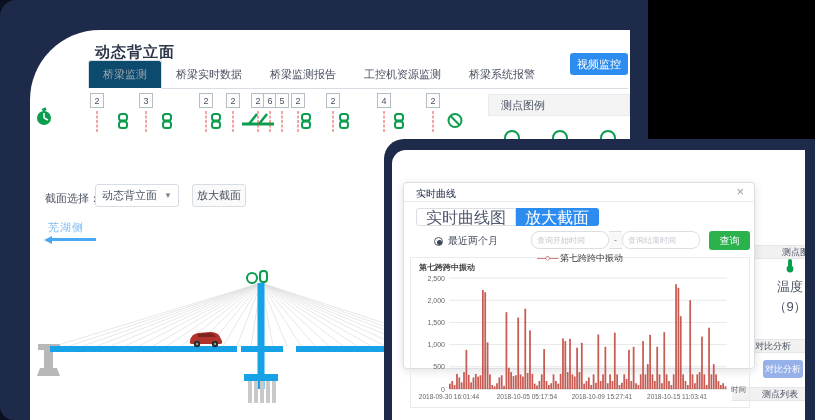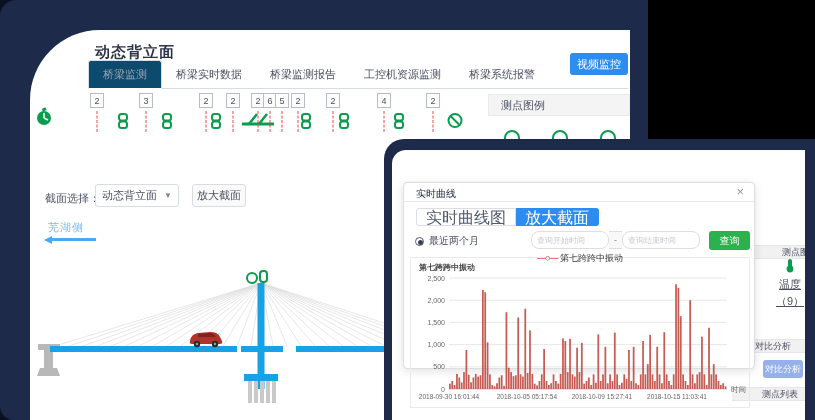--- a/index.html
+++ b/index.html
@@ -30,35 +30,35 @@
   #zoom-section-btn { position:absolute; left:162px; top:4px; width:54px; height:23px; background:#fafafa; border:1px solid #d7dde4; border-radius:3px; font-size:11px; color:#495060; cursor:pointer; }
   #side-label { position:absolute; left:18px; top:190px; font-size:11px; color:#7cbcf4; letter-spacing:1px; }
   #side-arrow { position:absolute; left:14px; top:206px; width:52px; height:7px; }
   #side-arrow .shaft { position:absolute; left:7px; top:2px; width:45px; height:3px; background:#4aa9f2; }
   #side-arrow .head { position:absolute; left:0; top:0; width:0; height:0; border-right:8px solid #4aa9f2; border-top:4px solid transparent; border-bottom:4px solid transparent; }
   #bridge-svg { position:absolute; left:0; top:180px; }
   
   #front-frame { position:absolute; left:384px; top:139px; width:431px; height:281px; background:#1d2a49; border-top-left-radius:20px; }
   #front-window { position:absolute; left:392px; top:150px; width:413px; height:270px; background:#fff; border-top-left-radius:14px; }
   .fp-bar { position:absolute; left:340px; width:73px; height:14px; background:#f1f1f2; border-top:1px solid #e6e6e8; border-bottom:1px solid #e6e6e8; font-size:9px; color:#495060; line-height:13px; overflow:hidden; white-space:nowrap; }
-  #fp-temp { position:absolute; left:375px; top:108px; width:46px; text-align:center; font-size:11px; color:#495060; cursor:pointer;text-decoration:underline; }
+  #fp-temp { position:absolute; left:375px; top:108px; width:46px; text-align:center; font-size:13px; color:#495060; cursor:pointer; }
   #fp-temp .t-label { display:block; margin-top:2px; }
   #fp-compare-btn { position:absolute; left:371px; top:210px; width:40px; height:18px; background:#96b0ea; color:#fff; font-size:9px; border:none; border-radius:3px; cursor:pointer; }
   
   #dialog { position:absolute; left:11px; top:32px; width:352px; height:187px; background:#fff; border:1px solid #dcdee2; border-radius:4px; box-shadow:0 2px 10px rgba(0,0,0,.12); }
   #dlg-header { position:absolute; left:0; top:0; width:100%; height:19px; border-bottom:1px solid #e8eaec; }
   #dlg-title { position:absolute; left:12px; top:4px; font-size:10px; color:#17233d; }
   #dlg-close { position:absolute; right:10px; top:2px; font-size:13px; color:#999; cursor:pointer; line-height:14px; }
   #dlg-tabs { position:absolute; left:12px; top:25px; display:flex; }
   .dlg-tab { height:18px; padding:0 9px; font-size:16px; line-height:17px; border:1px solid #dcdee2; background:#fff; color:#515a6e; cursor:pointer; }
   .dlg-tab:first-child { border-radius:3px 0 0 3px; }
   .dlg-tab:last-child { border-radius:0 3px 3px 0; border-left:none; }
   .dlg-tab.active { background:#2d8cf0; border-color:#2d8cf0; color:#fff; }
   #dlg-controls { position:absolute; left:0; top:48px; width:100%; height:20px; }
-  #radio-wrap { position:absolute; left:11px; top:3px; display:flex; align-items:center; cursor:pointer;text-align:right; }
+  #radio-wrap { position:absolute; left:30px; top:3px; display:flex; align-items:center; cursor:pointer;text-align:right; }
   #radio-dot { width:9px; height:9px; border-radius:50%; border:1px solid #515a6e; margin-right:5px; position:relative; }
   #radio-dot::after { content:""; position:absolute; left:2px; top:2px; width:5px; height:5px; border-radius:50%; background:#3b4255; }
   #radio-label { font-size:10px; color:#495060; }
   .dlg-input { position:absolute; top:0; height:18px; width:78px; border:1px solid #dcdee2; border-radius:8px; font-size:8px; color:#495060; padding:0 5px; font-family:inherit; }
   .dlg-input::placeholder { color:#c5c8ce; }
   #inp-start { left:127px; }
   #range-sep { position:absolute; left:205px; top:0; width:13px; height:18px; background:#f8f8f9; border:1px solid #dcdee2; border-left:none; border-right:none; font-size:9px; color:#808695; text-align:center; line-height:17px; }
   #inp-end { left:218px; }
   #query-btn { position:absolute; left:305px; top:0; width:41px; height:19px; background:#2bb24c; color:#fff; font-size:10px; border:none; border-radius:3px; cursor:pointer; }
   #chart-box { position:absolute; left:6px; top:74px; width:340px; height:151px; border:1px solid #e8eaec; }

